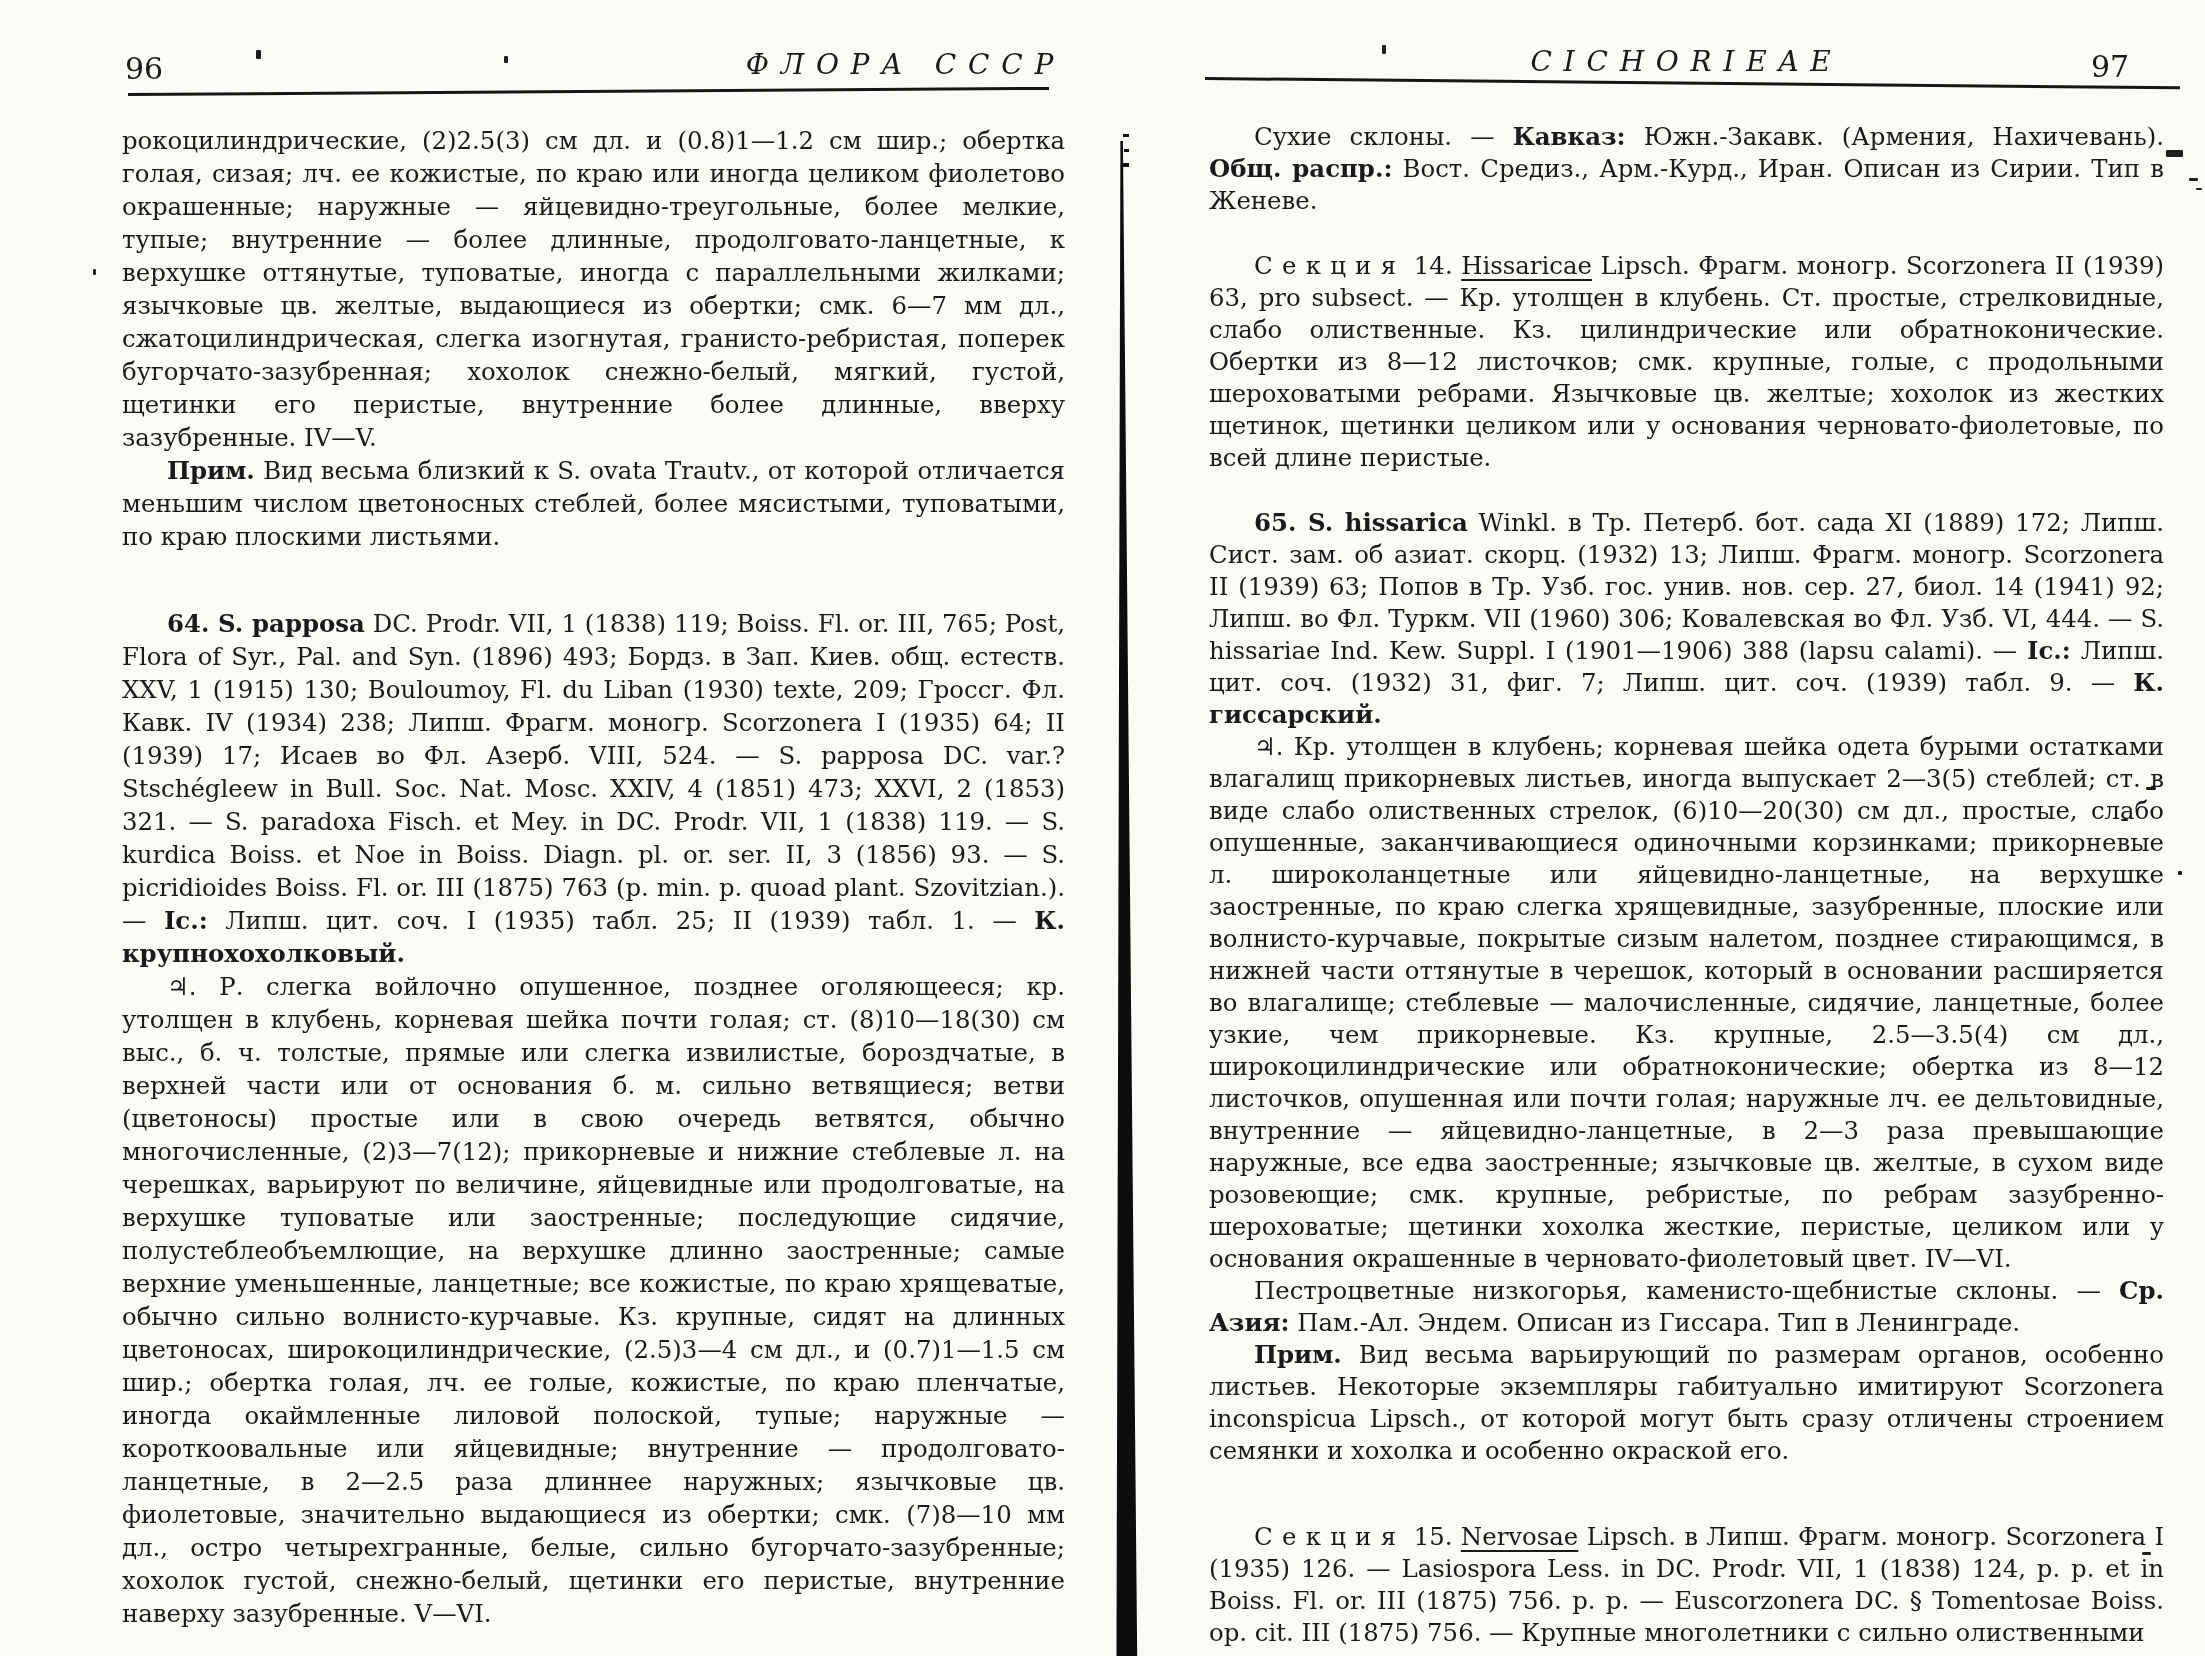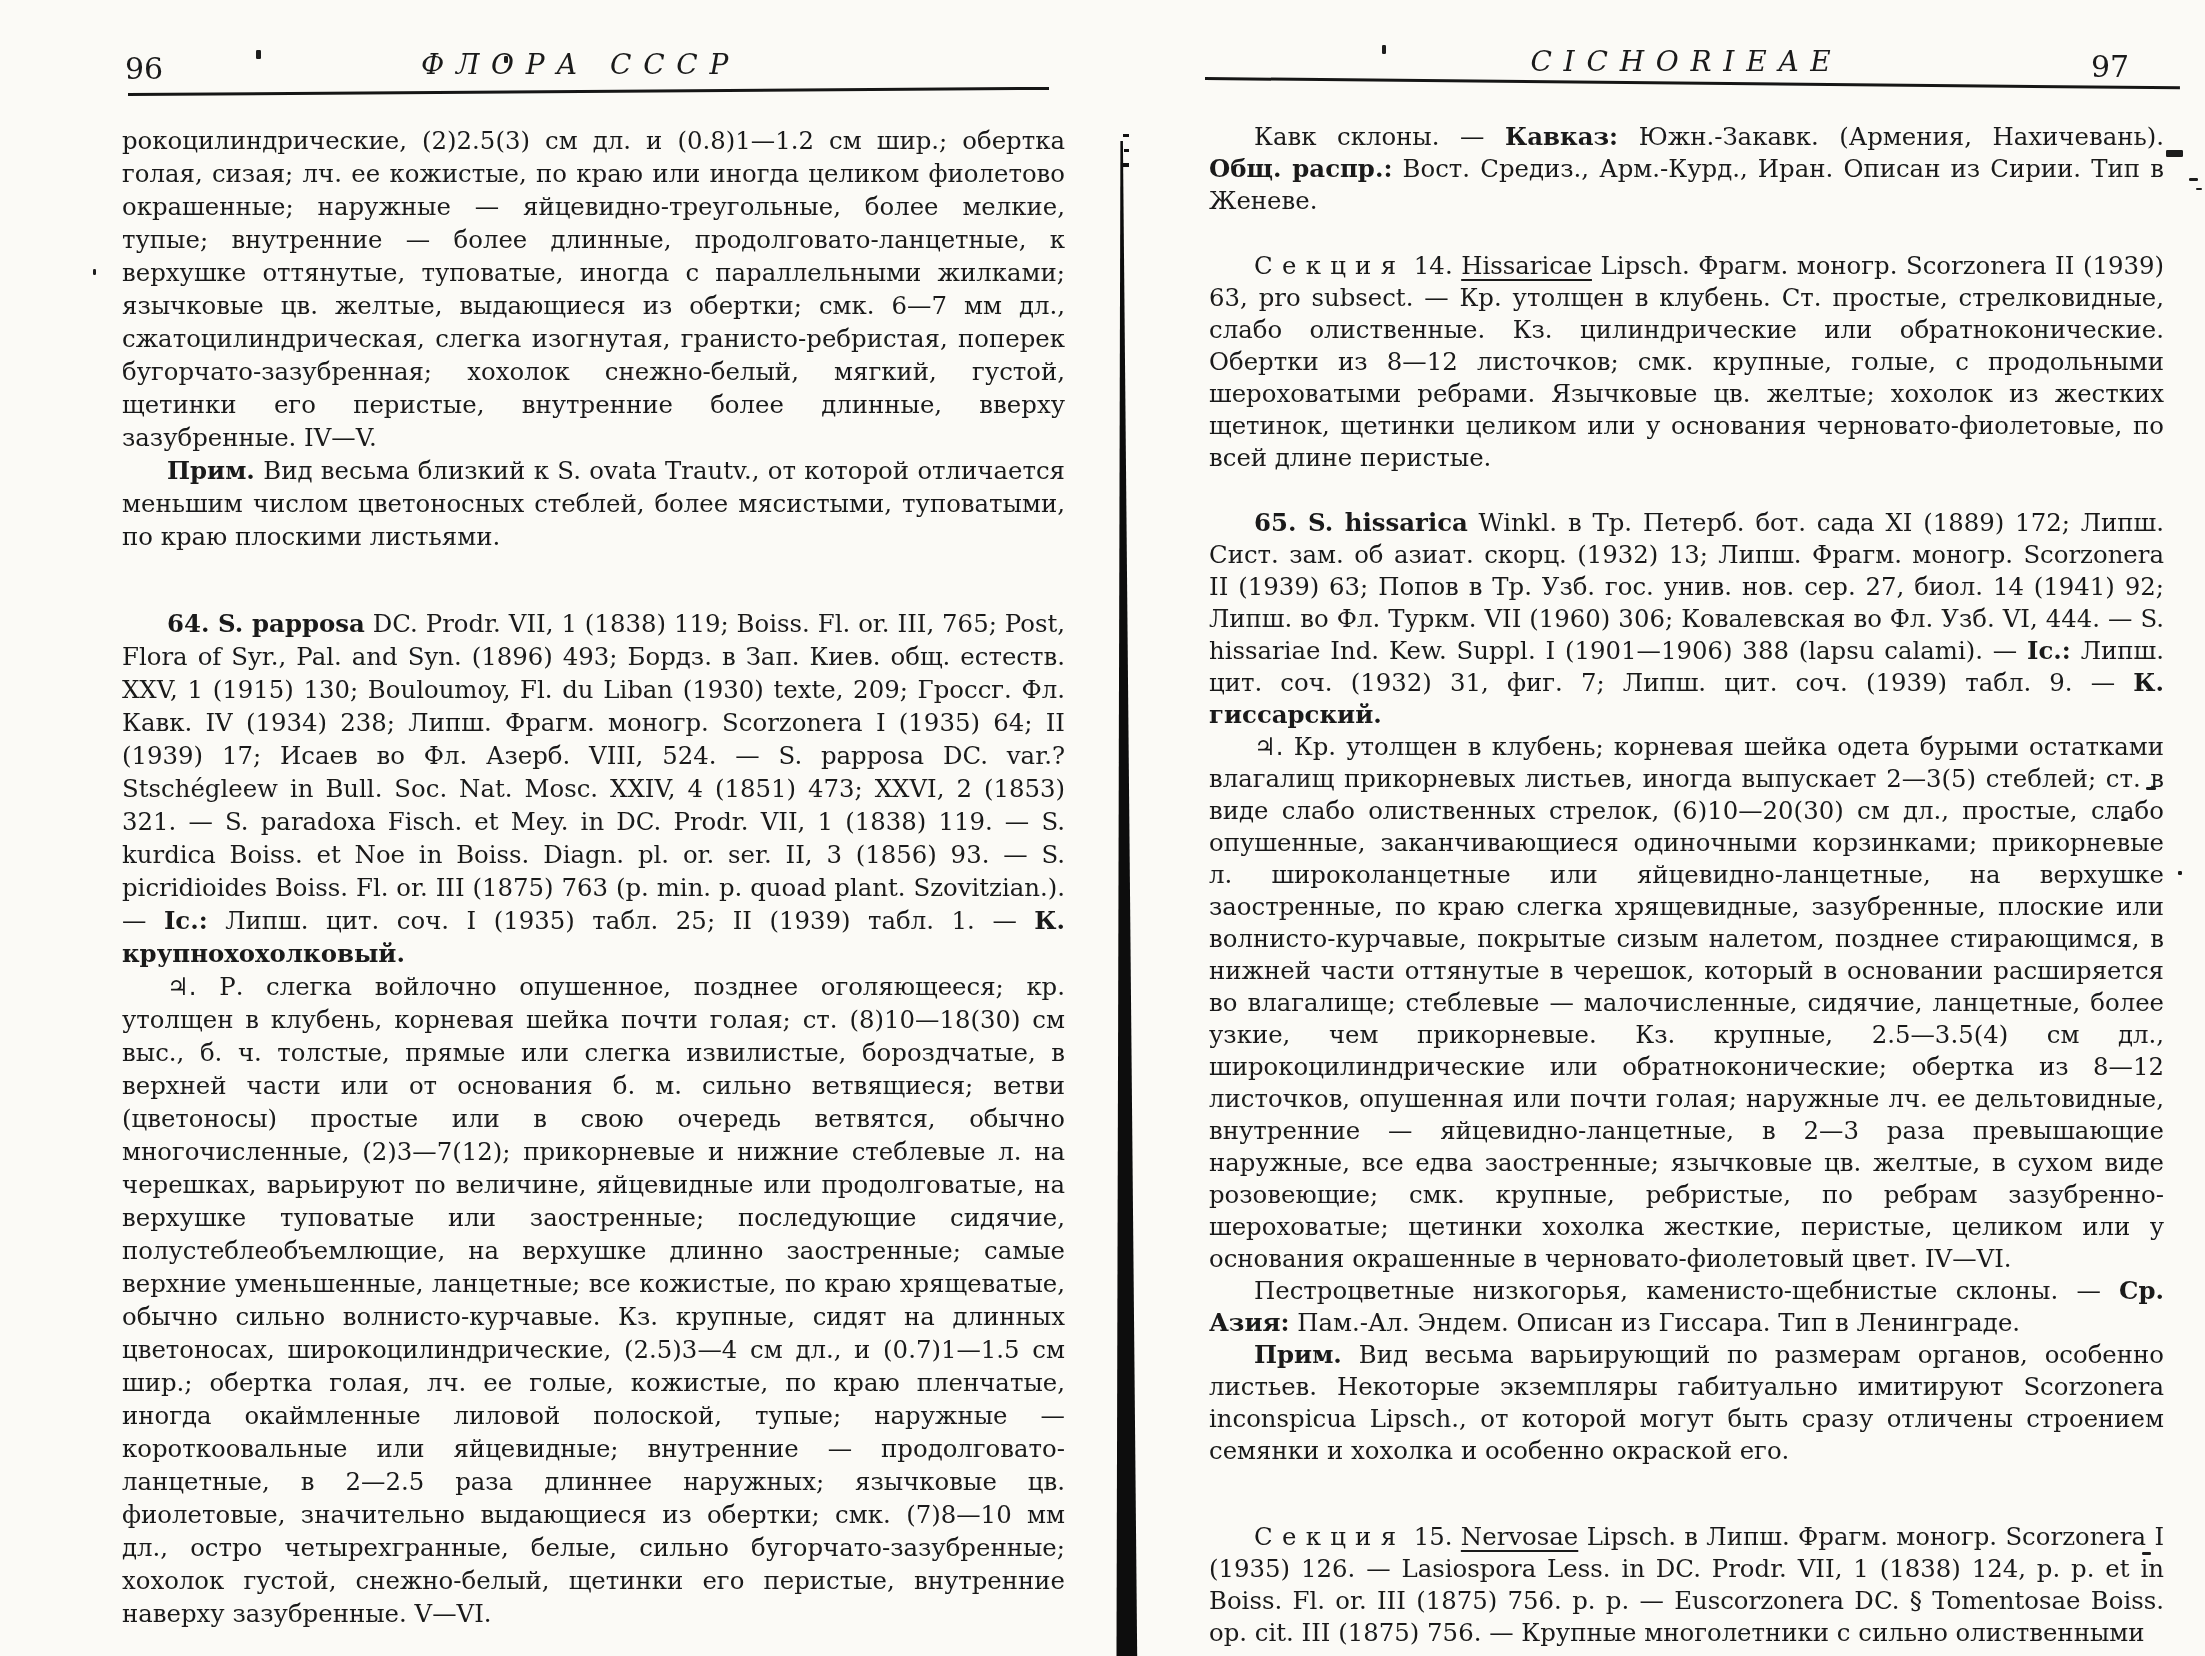--- a/index.html
+++ b/index.html
@@ -7,21 +7,21 @@
     width:2205px;height:1657px;position:relative;overflow:hidden;
     background:#fbfaf6;color:#1a1a1a;
     font-family:"DejaVu Serif","Liberation Serif",serif;
   }
   
   .pagenum{position:absolute;font-size:30px;line-height:1;}
   #pn-left{left:125px;top:54px;}
   #pn-right{left:2091px;top:52px;}
   .running{position:absolute;font-style:italic;font-size:28px;line-height:1;
     letter-spacing:0.42em;text-align:center;white-space:nowrap;}
-  #rt-left{left:109px;width:943px;top:51px;}
+  #rt-left{left:122px;width:943px;top:51px;text-align:right;}
   #rt-right{left:1209px;width:955px;top:48px;}
   .rule{position:absolute;height:3px;background:#161616;}
   #rule-left{left:128px;top:93px;width:921px;transform:rotate(-0.38deg);transform-origin:left center;}
   #rule-right{left:1205px;top:77px;width:975px;transform:rotate(0.55deg);transform-origin:left center;}
   
   .col{position:absolute;text-align:justify;}
   #col-left{left:122px;top:124px;width:943px;font-size:24.4px;line-height:33px;}
   #col-right{left:1209px;top:121px;width:955px;font-size:24.4px;line-height:32px;}
   .para{margin:0;}
   .indent{text-indent:45px;}
@@ -53,21 +53,21 @@
 <div class="rule" id="rule-right"></div>
 
 <div class="col" id="col-left">
   <p class="para"><span class="seg-n">рокоцилиндрические, (2)2.5(3) см дл. и (0.8)1—1.2 см шир.; обертка голая, сизая; лч. ее кожистые, по краю или иногда целиком фиолетово окрашенные; наружные — яйцевидно-треугольные, более мелкие, тупые; внутренние — более длинные, продолговато-ланцетные, к верхушке оттянутые, туповатые, иногда с параллельными жилками; язычковые цв. желтые, выдающиеся из обертки; смк. 6—7 мм дл., сжатоцилиндрическая, слегка изогнутая, гранисто-ребристая, поперек бугорчато-зазубренная; хохолок снежно-белый, мягкий, густой, щетинки его перистые, внутренние более длинные, вверху зазубренные. IV—V.</span></p>
   <p class="para indent"><span class="seg-b">Прим.</span><span class="seg-n"> Вид весьма близкий к </span><span class="seg-i">S. ovata</span><span class="seg-n"> Trautv., от которой отличается меньшим числом цветоносных стеблей, более мясистыми, туповатыми, по краю плоскими листьями.</span></p>
   <p class="para indent gap-lg"><span class="seg-b">64. S. papposa</span><span class="seg-n"> DC. Prodr. VII, 1 (1838) 119; Boiss. Fl. or. III, 765; Post, Flora of Syr., Pal. and Syn. (1896) 493; Бордз. в Зап. Киев. общ. естеств. XXV, 1 (1915) 130; Bouloumoy, Fl. du Liban (1930) texte, 209; Гроссг. Фл. Кавк. IV (1934) 238; Липш. Фрагм. моногр. Scorzonera I (1935) 64; II (1939) 17; Исаев во Фл. Азерб. VIII, 524. — </span><span class="seg-i">S. papposa</span><span class="seg-n"> DC. var.? Stschégleew in Bull. Soc. Nat. Mosc. XXIV, 4 (1851) 473; XXVI, 2 (1853) 321. — </span><span class="seg-i">S. paradoxa</span><span class="seg-n"> Fisch. et Mey. in DC. Prodr. VII, 1 (1838) 119. — </span><span class="seg-i">S. kurdica</span><span class="seg-n"> Boiss. et Noe in Boiss. Diagn. pl. or. ser. II, 3 (1856) 93. — </span><span class="seg-i">S. picridioides</span><span class="seg-n"> Boiss. Fl. or. III (1875) 763 (</span><span class="seg-i">p. min. p. quoad plant. Szovitzian.</span><span class="seg-n">). — </span><span class="seg-b">Ic.:</span><span class="seg-n"> Липш. цит. соч. I (1935) табл. 25; II (1939) табл. 1. — </span><span class="seg-b">К. крупнохохолковый.</span></p>
   <p class="para indent"><span class="seg-sym">♃. </span><span class="seg-n">Р. слегка войлочно опушенное, позднее оголяющееся; кр. утолщен в клубень, корневая шейка почти голая; ст. (8)10—18(30) см выс., б. ч. толстые, прямые или слегка извилистые, бороздчатые, в верхней части или от основания б. м. сильно ветвящиеся; ветви (цветоносы) простые или в свою очередь ветвятся, обычно многочисленные, (2)3—7(12); прикорневые и нижние стеблевые л. на черешках, варьируют по величине, яйцевидные или продолговатые, на верхушке туповатые или заостренные; последующие сидячие, полустеблеобъемлющие, на верхушке длинно заостренные; самые верхние уменьшенные, ланцетные; все кожистые, по краю хрящеватые, обычно сильно волнисто-курчавые. Кз. крупные, сидят на длинных цветоносах, широкоцилиндрические, (2.5)3—4 см дл., и (0.7)1—1.5 см шир.; обертка голая, лч. ее голые, кожистые, по краю пленчатые, иногда окаймленные лиловой полоской, тупые; наружные — короткоовальные или яйцевидные; внутренние — продолговато-ланцетные, в 2—2.5 раза длиннее наружных; язычковые цв. фиолетовые, значительно выдающиеся из обертки; смк. (7)8—10 мм дл., остро четырехгранные, белые, сильно бугорчато-зазубренные; хохолок густой, снежно-белый, щетинки его перистые, внутренние наверху зазубренные. V—VI.</span></p>
 </div>
 
 <div class="col" id="col-right">
-  <p class="para indent"><span class="seg-n">Кавк склоны. — </span><span class="seg-b">Кавказ:</span><span class="seg-n"> Южн.-Закавк. (Армения, Нахичевань). </span><span class="seg-b">Общ. распр.:</span><span class="seg-n"> Вост. Средиз., Арм.-Курд., Иран. Описан из Сирии. Тип в Женеве.</span></p>
+  <p class="para indent"><span class="seg-n">Сухие склоны. — </span><span class="seg-b">Кавказ:</span><span class="seg-n"> Южн.-Закавк. (Армения, Нахичевань). </span><span class="seg-b">Общ. распр.:</span><span class="seg-n"> Вост. Средиз., Арм.-Курд., Иран. Описан из Сирии. Тип в Женеве.</span></p>
   <p class="para indent gap-md"><span class="seg-sp">Секция</span><span class="seg-n"> 14. </span><span class="seg-bu">Hissaricae</span><span class="seg-n"> Lipsch. Фрагм. моногр. Scorzonera II (1939) 63, </span><span class="seg-i">pro subsect.</span><span class="seg-n"> — Кр. утолщен в клубень. Ст. простые, стрелковидные, слабо олиственные. Кз. цилиндрические или обратноконические. Обертки из 8—12 листочков; смк. крупные, голые, с продольными шероховатыми ребрами. Язычковые цв. желтые; хохолок из жестких щетинок, щетинки целиком или у основания черновато-фиолетовые, по всей длине перистые.</span></p>
   <p class="para indent gap-md"><span class="seg-b">65. S. hissarica</span><span class="seg-n"> Winkl. в Тр. Петерб. бот. сада XI (1889) 172; Липш. Сист. зам. об азиат. скорц. (1932) 13; Липш. Фрагм. моногр. Scorzonera II (1939) 63; Попов в Тр. Узб. гос. унив. нов. сер. 27, биол. 14 (1941) 92; Липш. во Фл. Туркм. VII (1960) 306; Ковалевская во Фл. Узб. VI, 444. — </span><span class="seg-i">S. hissariae</span><span class="seg-n"> Ind. Kew. Suppl. I (1901—1906) 388 (</span><span class="seg-i">lapsu calami</span><span class="seg-n">). — </span><span class="seg-b">Ic.:</span><span class="seg-n"> Липш. цит. соч. (1932) 31, фиг. 7; Липш. цит. соч. (1939) табл. 9. — </span><span class="seg-b">К. гиссарский.</span></p>
   <p class="para indent"><span class="seg-sym">♃. </span><span class="seg-n">Кр. утолщен в клубень; корневая шейка одета бурыми остатками влагалищ прикорневых листьев, иногда выпускает 2—3(5) стеблей; ст. в виде слабо олиственных стрелок, (6)10—20(30) см дл., простые, слабо опушенные, заканчивающиеся одиночными корзинками; прикорневые л. широколанцетные или яйцевидно-ланцетные, на верхушке заостренные, по краю слегка хрящевидные, зазубренные, плоские или волнисто-курчавые, покрытые сизым налетом, позднее стирающимся, в нижней части оттянутые в черешок, который в основании расширяется во влагалище; стеблевые — малочисленные, сидячие, ланцетные, более узкие, чем прикорневые. Кз. крупные, 2.5—3.5(4) см дл., широкоцилиндрические или обратноконические; обертка из 8—12 листочков, опушенная или почти голая; наружные лч. ее дельтовидные, внутренние — яйцевидно-ланцетные, в 2—3 раза превышающие наружные, все едва заостренные; язычковые цв. желтые, в сухом виде розовеющие; смк. крупные, ребристые, по ребрам зазубренно-шероховатые; щетинки хохолка жесткие, перистые, целиком или у основания окрашенные в черновато-фиолетовый цвет. IV—VI.</span></p>
   <p class="para indent"><span class="seg-n">Пестроцветные низкогорья, каменисто-щебнистые склоны. — </span><span class="seg-b">Ср. Азия:</span><span class="seg-n"> Пам.-Ал. Эндем. Описан из Гиссара. Тип в Ленинграде.</span></p>
   <p class="para indent"><span class="seg-b">Прим.</span><span class="seg-n"> Вид весьма варьирующий по размерам органов, особенно листьев. Некоторые экземпляры габитуально имитируют </span><span class="seg-i">Scorzonera inconspicua</span><span class="seg-n"> Lipsch., от которой могут быть сразу отличены строением семянки и хохолка и особенно окраской его.</span></p>
   <p class="para indent gap-lg"><span class="seg-sp">Секция</span><span class="seg-n"> 15. </span><span class="seg-bu">Nervosae</span><span class="seg-n"> Lipsch. в Липш. Фрагм. моногр. Scorzonera I (1935) 126. — </span><span class="seg-i">Lasiospora</span><span class="seg-n"> Less. in DC. Prodr. VII, 1 (1838) 124, </span><span class="seg-i">p. p.</span><span class="seg-n"> et in Boiss. Fl. or. III (1875) 756. </span><span class="seg-i">p. p.</span><span class="seg-n"> — </span><span class="seg-i">Euscorzonera</span><span class="seg-n"> DC. § </span><span class="seg-i">Tomentosae</span><span class="seg-n"> Boiss. </span><span class="seg-i">op. cit.</span><span class="seg-n"> III (1875) 756. — Крупные многолетники с сильно олиственными</span></p>
 
 </div>
 
 <div id="gutter"></div>

